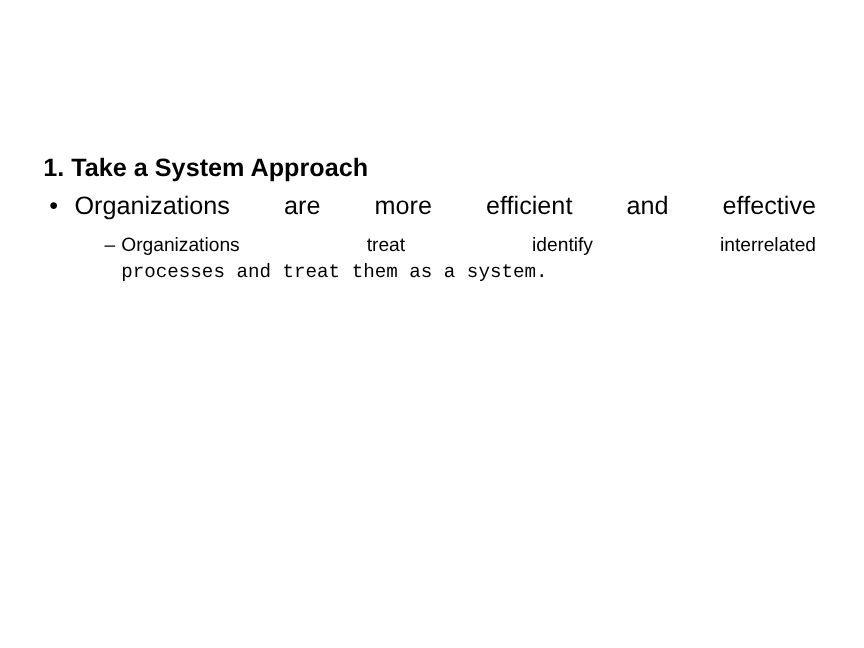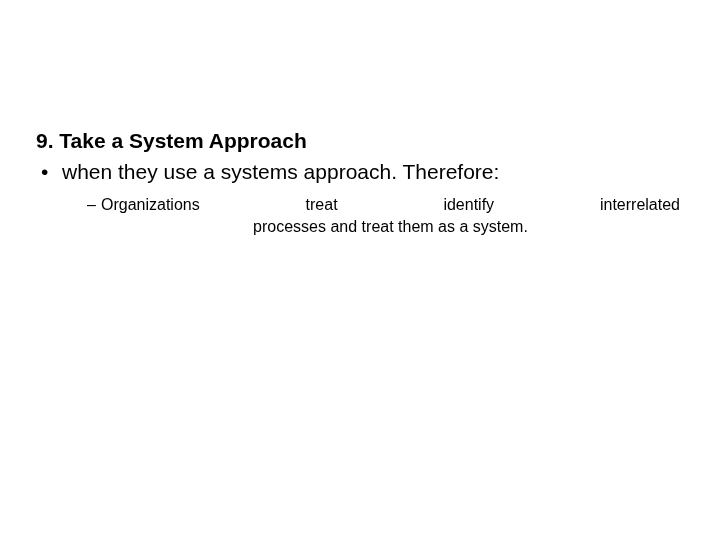--- a/index.html
+++ b/index.html
@@ -88,35 +88,36 @@
     line-height: 22px;
   }
   .bullet-l2 .line-a {
     display: block;
     text-align: justify;
     text-justify: inter-word;
     text-align-last: justify;
   }
   .bullet-l2 .line-b {
     display: block;
-    text-align: center;
+    text-align: left;
+    font-family: Liberation Mono, monospace;
   }
 </style>
 </head>
 <body>
 
 <div class="slide">
 
   <div class="content-block">
 
-    <h1 class="heading">9. Take a System Approach</h1>
+    <h1 class="heading">1. Take a System Approach</h1>
 
     <div class="bullet-l1">
       <span class="marker">•</span>
-      <span class="line-b">when they use a systems approach. Therefore:</span>
+      <span class="line-a">Organizations are more efficient and effective</span>
     </div>
 
     <div class="bullet-l2">
       <span class="marker">–</span>
       <span class="line-a">Organizations treat identify interrelated</span>
       <span class="line-b">processes and treat them as a system.</span>
     </div>
 
   </div>
 

